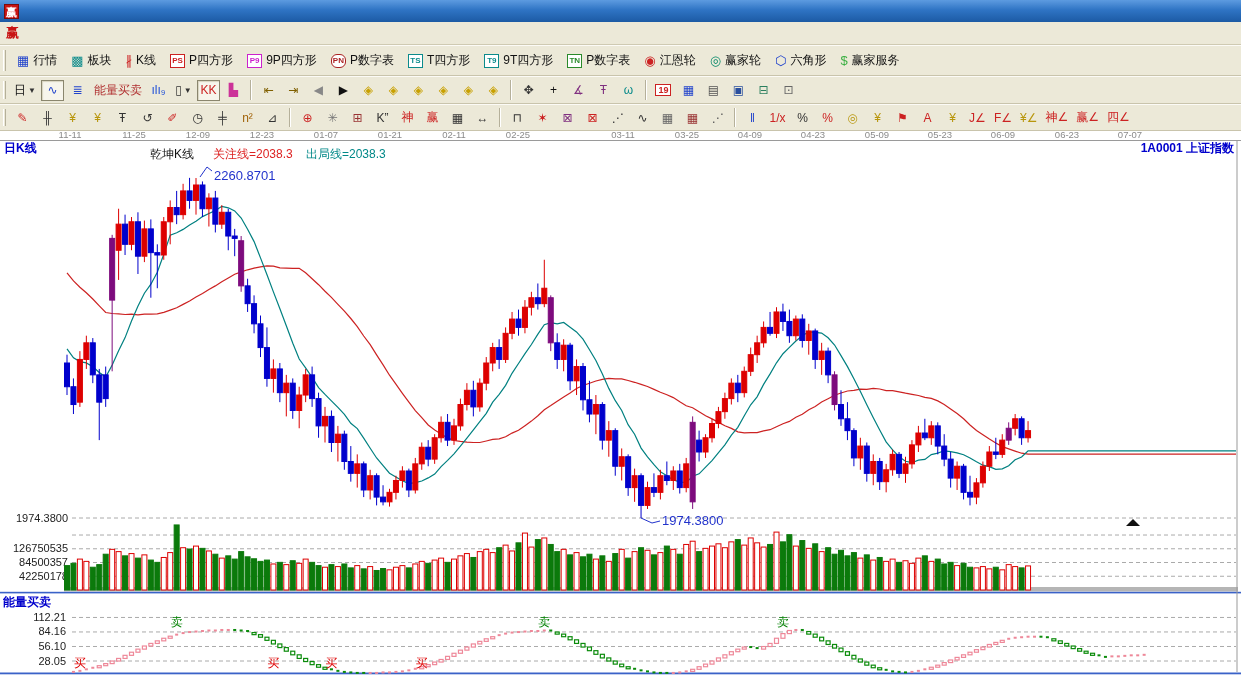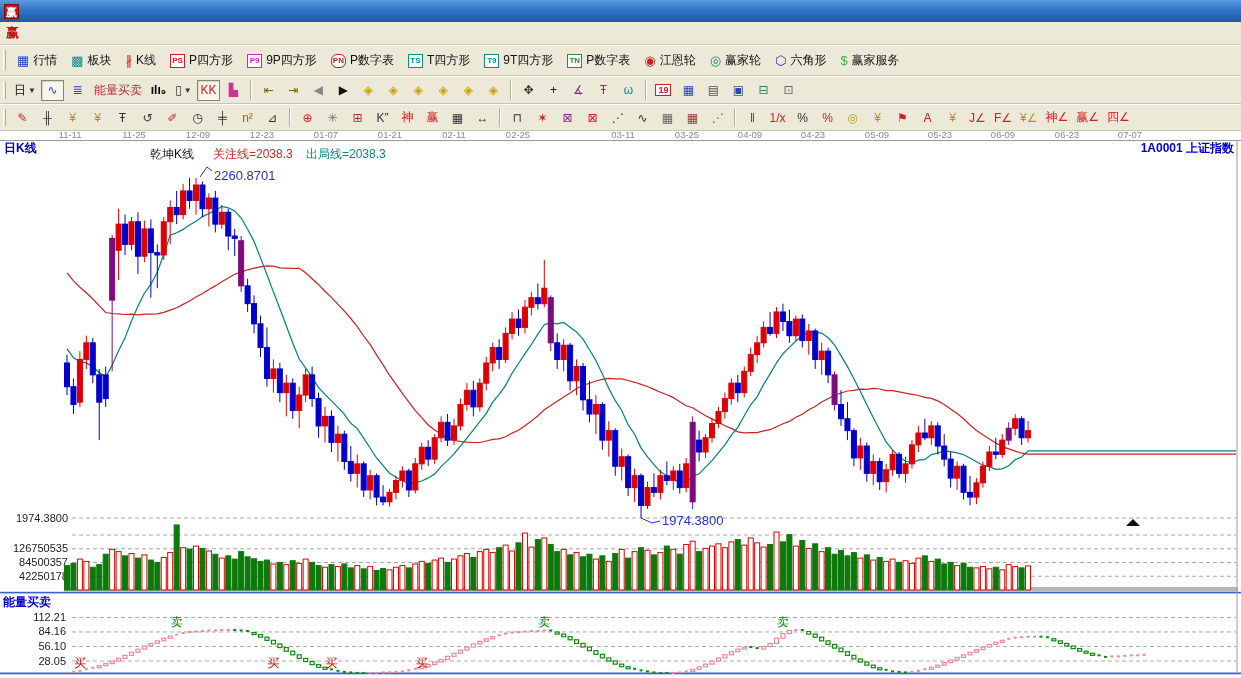--- a/index.html
+++ b/index.html
@@ -112,21 +112,21 @@
       <div class="tbtn pressed">
         <span class="g" style="color: rgb(34, 68, 204);">∿</span>
       </div>
       <div class="tbtn">
         <span class="g" style="color: rgb(34, 68, 204);">≣</span>
       </div>
       <div class="tbtn">
         <span class="g" style="color: rgb(176, 48, 48);">能量买卖</span>
       </div>
       <div class="tbtn">
-        <span class="g" style="color: #000000; font-weight: bold;">ılı₉</span>
+        <span class="g" style="color: #1d4ed8;">ılı₉</span>
       </div>
       <div class="tbtn">
         <span class="g" style="color: rgb(51, 51, 51);">▯</span>
         <span class="caret">▼</span>
       </div>
       <div class="tbtn pressed">
         <span class="g" style="color: rgb(204, 34, 34);">KK</span>
       </div>
       <div class="tbtn">
         <span class="g" style="color: rgb(204, 51, 153);">▙</span>

